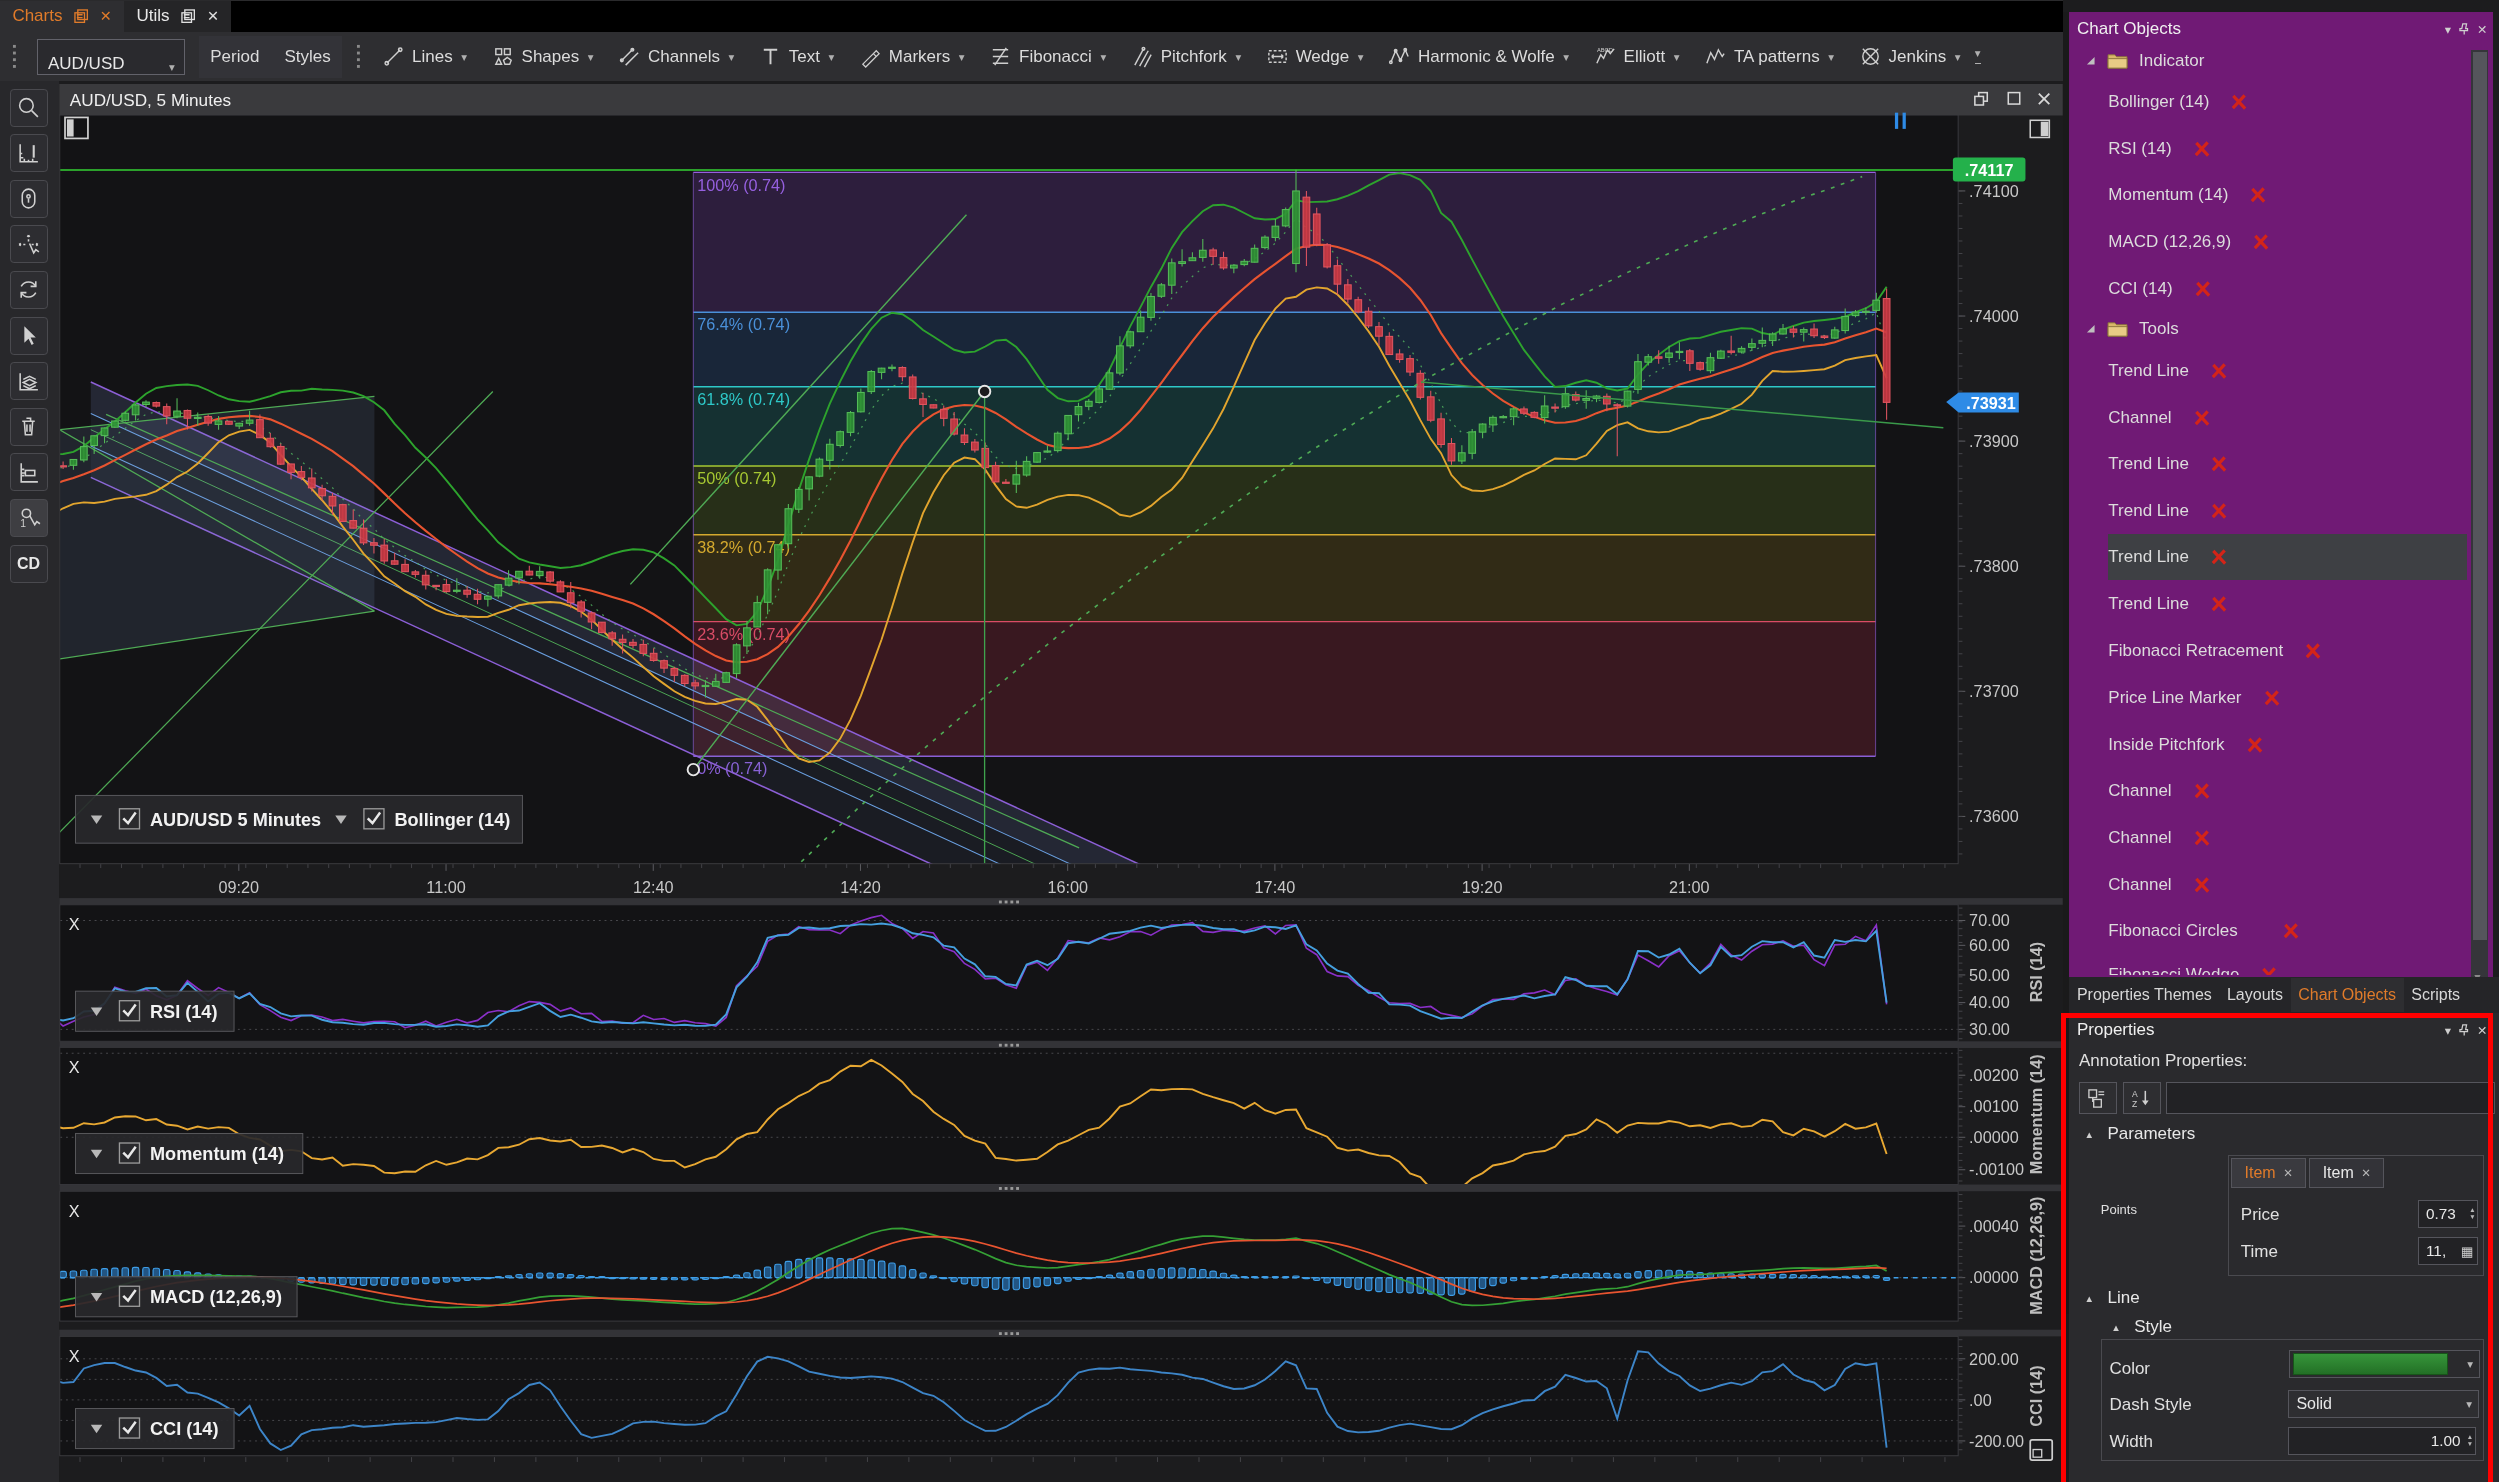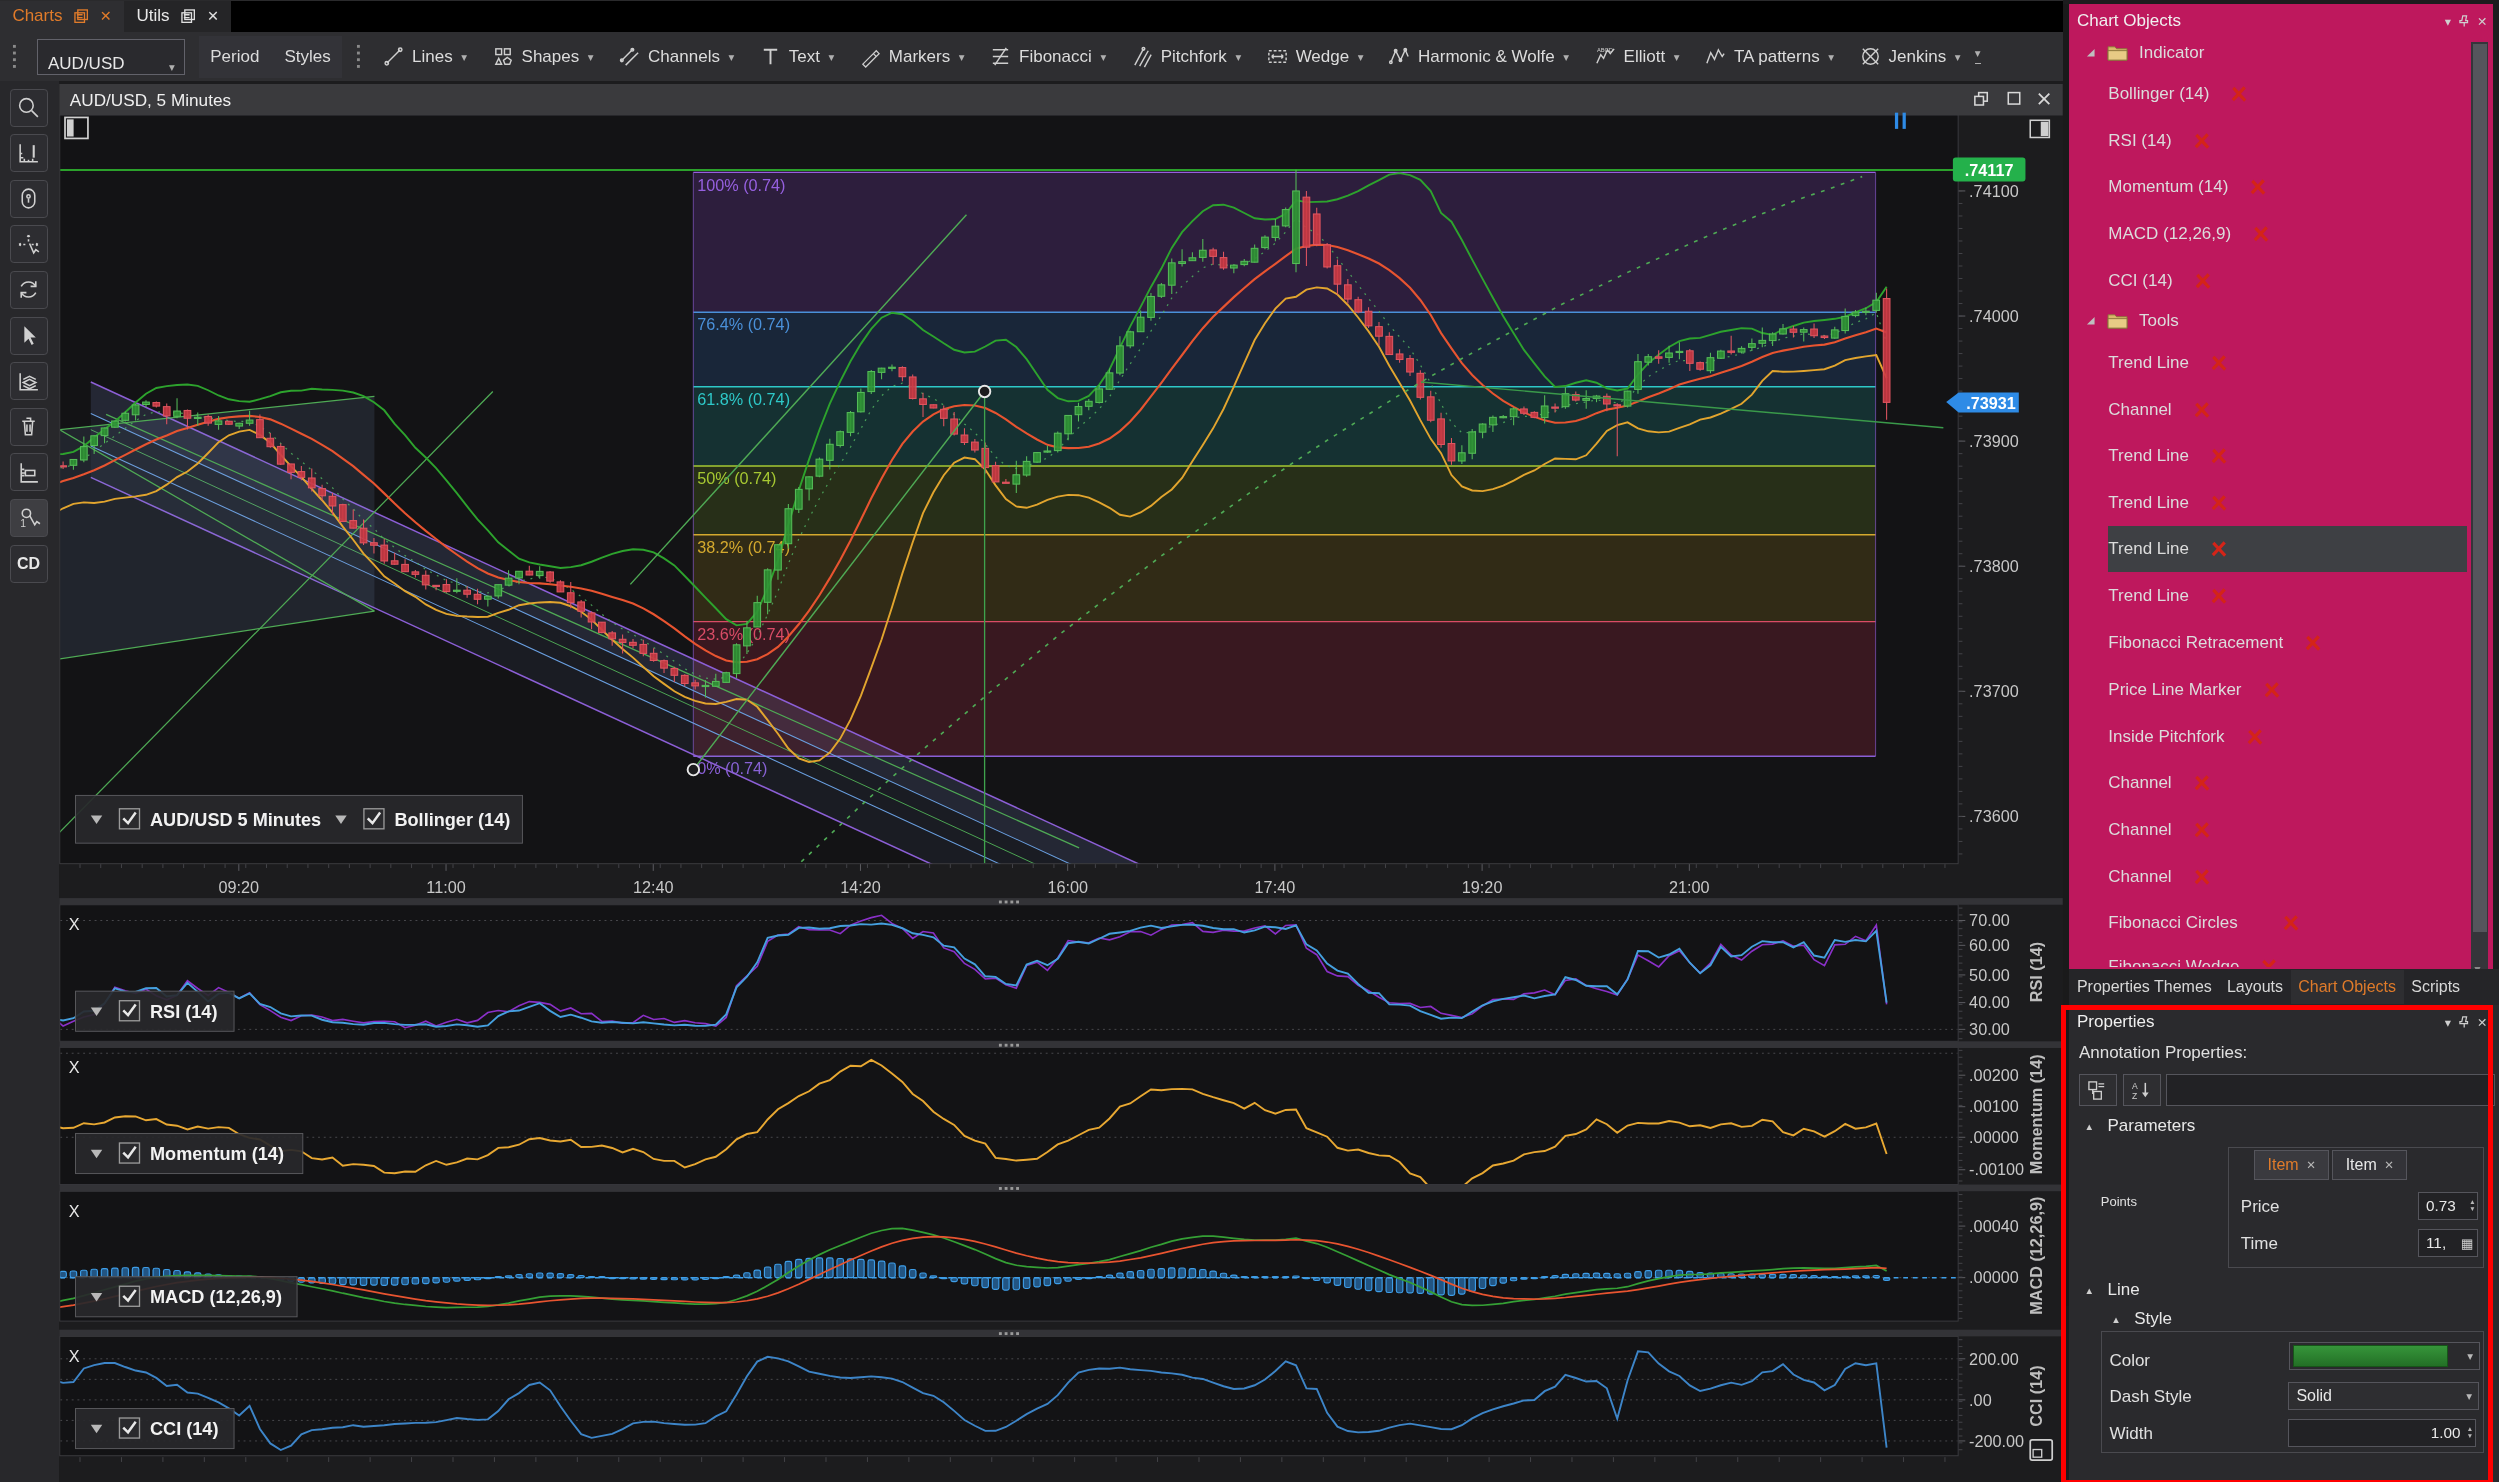--- a/index.html
+++ b/index.html
@@ -12,42 +12,42 @@
 #combo{margin-left:11.5px;width:148px;height:36px;border:1px solid #62626a;background:#2a2a2e;color:#e8e8e8;font-size:17px;display:flex;align-items:flex-end;padding:0 9.6px;}
 .caret{color:#b0b0b0;font-size:11.5px;margin-left:8.6px;}
 #pstyles{height:42px;background:#333338;margin-left:13.4px;display:flex;align-items:center;padding:0 11.5px;gap:25px;}
 .pbtn{color:#dcdcdc;font-size:17px;}
 .tbtn{display:flex;align-items:center;color:#dcdcdc;font-size:17px;padding:0 12.4px;white-space:nowrap;}
 .ofl{color:#b0b0b0;font-size:11.5px;border-bottom:1.9px solid #b0b0b0;height:15.3px;line-height:9.6px;margin-left:1.9px;}
 #sidebar{position:absolute;left:0;top:81px;width:59px;height:1401px;background:#28282b;}
 .sbtn{position:relative;width:38px;height:38px;margin:7.6px 0 7.6px 9.6px;border:1px solid #4a4a4f;border-radius:3.8px;background:#2d2d31;display:flex;align-items:center;justify-content:center;}
 .cdtxt{color:#e8e8e8;font-weight:bold;font-size:16px;}
 #chartarea{position:absolute;left:59px;top:81px;width:2004px;height:1401px;background:#1c1c1e;}
-#rightpanel{position:absolute;left:2070px;top:4px;width:430px;height:1302px;background:#be185d;border-left:6.7px solid #1a1a1b;margin-left:-6.7px;padding-left:6.7px;}
+#rightpanel{position:absolute;left:2070px;top:12px;width:430px;height:1302px;background:#701a75;border-left:6.7px solid #1a1a1b;margin-left:-6.7px;padding-left:6.7px;}
 .phead{position:absolute;left:6.7px;width:423px;height:34px;color:#f0f0f0;font-size:17px;display:flex;align-items:center;padding:0 11.5px 0 1px;justify-content:space-between;}
 .picons{color:#cfcfcf;font-size:12.4px;display:flex;align-items:center;}
 #treewrap{position:absolute;left:0;top:0;width:430px;height:963px;overflow:hidden;}
 .trow{position:absolute;height:46px;display:flex;align-items:center;color:#dcdcdc;font-size:17px;}
 .ttxt{white-space:nowrap;}
 .rx{margin-left:21px;}
 #vsb{position:absolute;left:402px;top:38px;width:17px;height:931px;background:#35353a;}
 #vsbthumb{position:absolute;left:1.9px;top:1.9px;width:13.4px;height:888px;background:#55555c;}
 .vsbarr{position:absolute;bottom:-1.9px;left:1px;color:#8a8a8a;font-size:10.5px;}
 #paneltabs{position:absolute;left:0;top:965px;width:430px;height:36px;background:#252528;display:flex;align-items:center;font-size:16px;color:#d8d8d8;white-space:nowrap;overflow:hidden;}
 .ptab{padding:7.6px 7.6px;}
 .ptab.sel{background:#2e2e31;color:#e07b2a;}
 #props{position:absolute;left:0;top:1001px;width:430px;height:481px;background:#2a2a2d;}
 .annlab{position:absolute;left:9.6px;top:38px;color:#e0e0e0;font-size:17px;}
 .ptools{position:absolute;left:9.6px;top:69px;display:flex;gap:5.7px;}
 .pico{width:38px;height:32px;border:1px solid #55555c;display:flex;align-items:center;justify-content:center;background:#2e2e31;}
 .psearch{width:329px;height:32px;border:1px solid #55555c;background:#222225;}
 .sechead{position:absolute;display:flex;align-items:center;gap:13.4px;color:#e8e8e8;font-size:17px;}
 .tri{font-size:9.6px;color:#cfcfcf;}
 .groupbox{position:absolute;border:1px solid #4a4a4f;}
-.chip{position:absolute;left:1.9px;top:1.9px;width:75px;height:30px;border:1px solid #55555c;background:#333338;display:flex;align-items:center;justify-content:center;gap:7.6px;color:#e8e8e8;font-size:16px;margin-left:23px;}
+.chip{position:absolute;left:1.9px;top:1.9px;width:75px;height:30px;border:1px solid #55555c;background:#333338;display:flex;align-items:center;justify-content:center;gap:7.6px;color:#e8e8e8;font-size:16px;}
 .chip.sel{background:#3a3a3f;}
 .chx{color:#b8b8b8;font-size:11.5px;}
 .plab{position:absolute;color:#e0e0e0;font-size:17px;}
 .plab2{position:absolute;color:#e0e0e0;font-size:13px;}
 .spin{position:absolute;height:28px;border:1px solid #55555c;background:#222225;color:#e8e8e8;font-size:15.3px;display:flex;align-items:center;}
 .spv{flex:1;padding-left:6.7px;}
 .sparr{font-size:7.6px;line-height:6.7px;color:#b8b8b8;padding-right:2.9px;}
 .cal{color:#cfcfcf;font-size:13.4px;padding-right:3.8px;}
 .swatchbox{position:absolute;left:187px;top:9.6px;width:191px;height:28px;border:1px solid #55555c;display:flex;align-items:center;}
 .swatch{width:155px;height:22px;margin-left:2.9px;background:linear-gradient(#36953a,#237026);border:1px solid #175519;}

